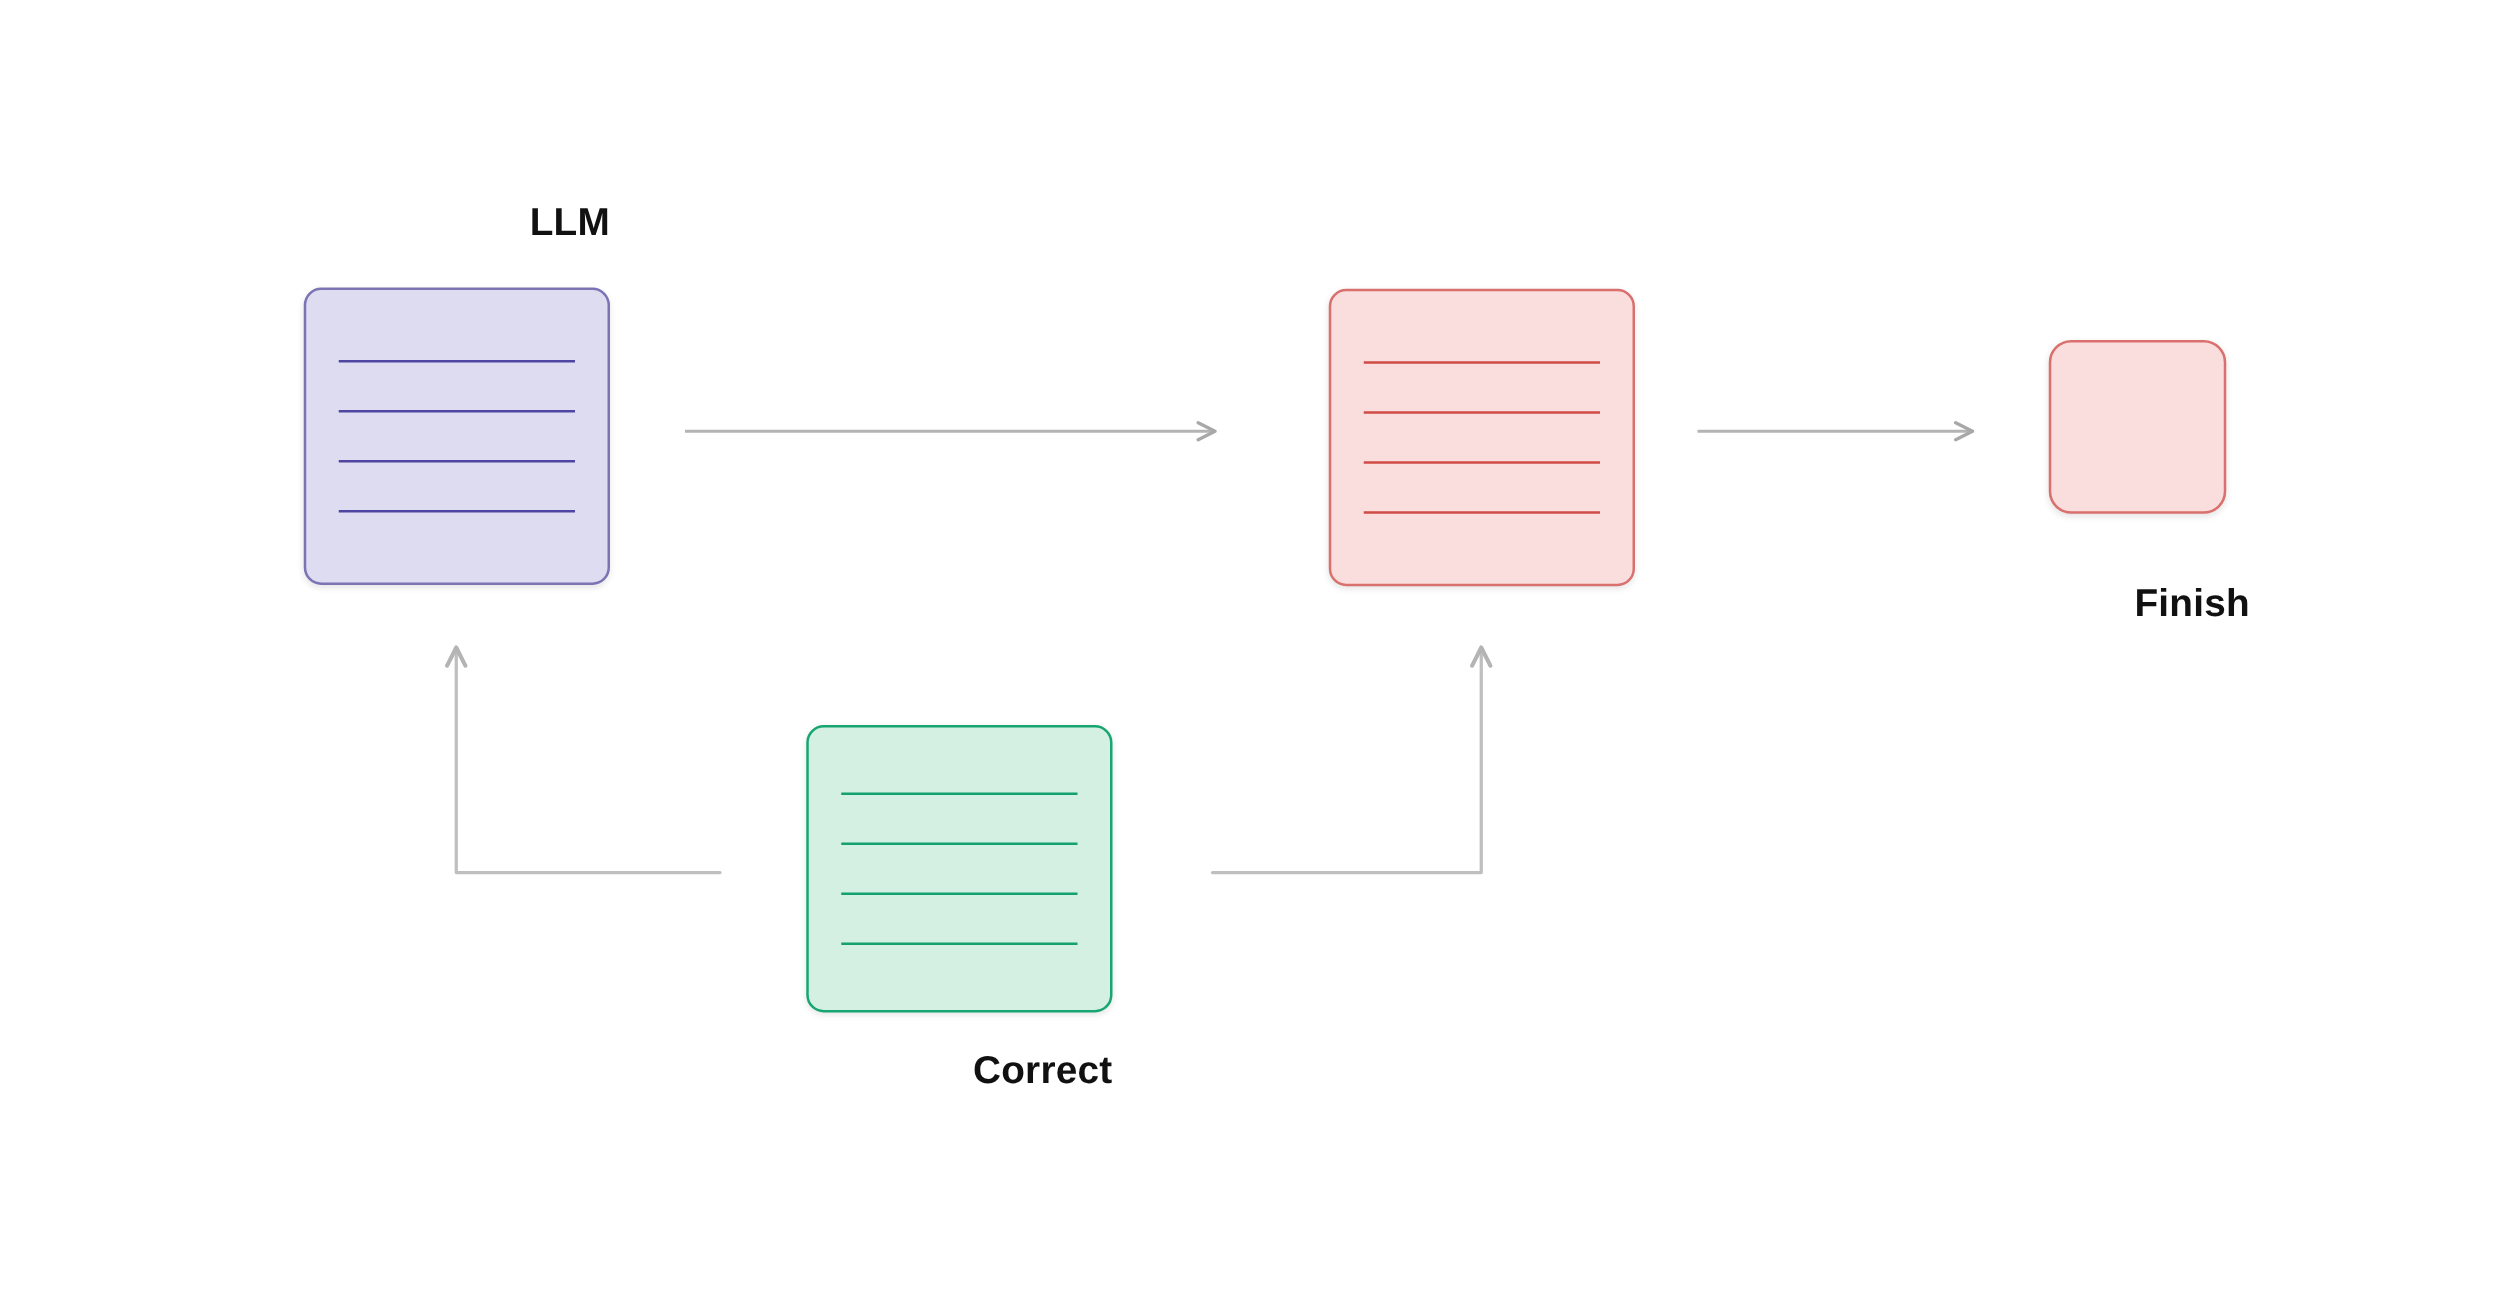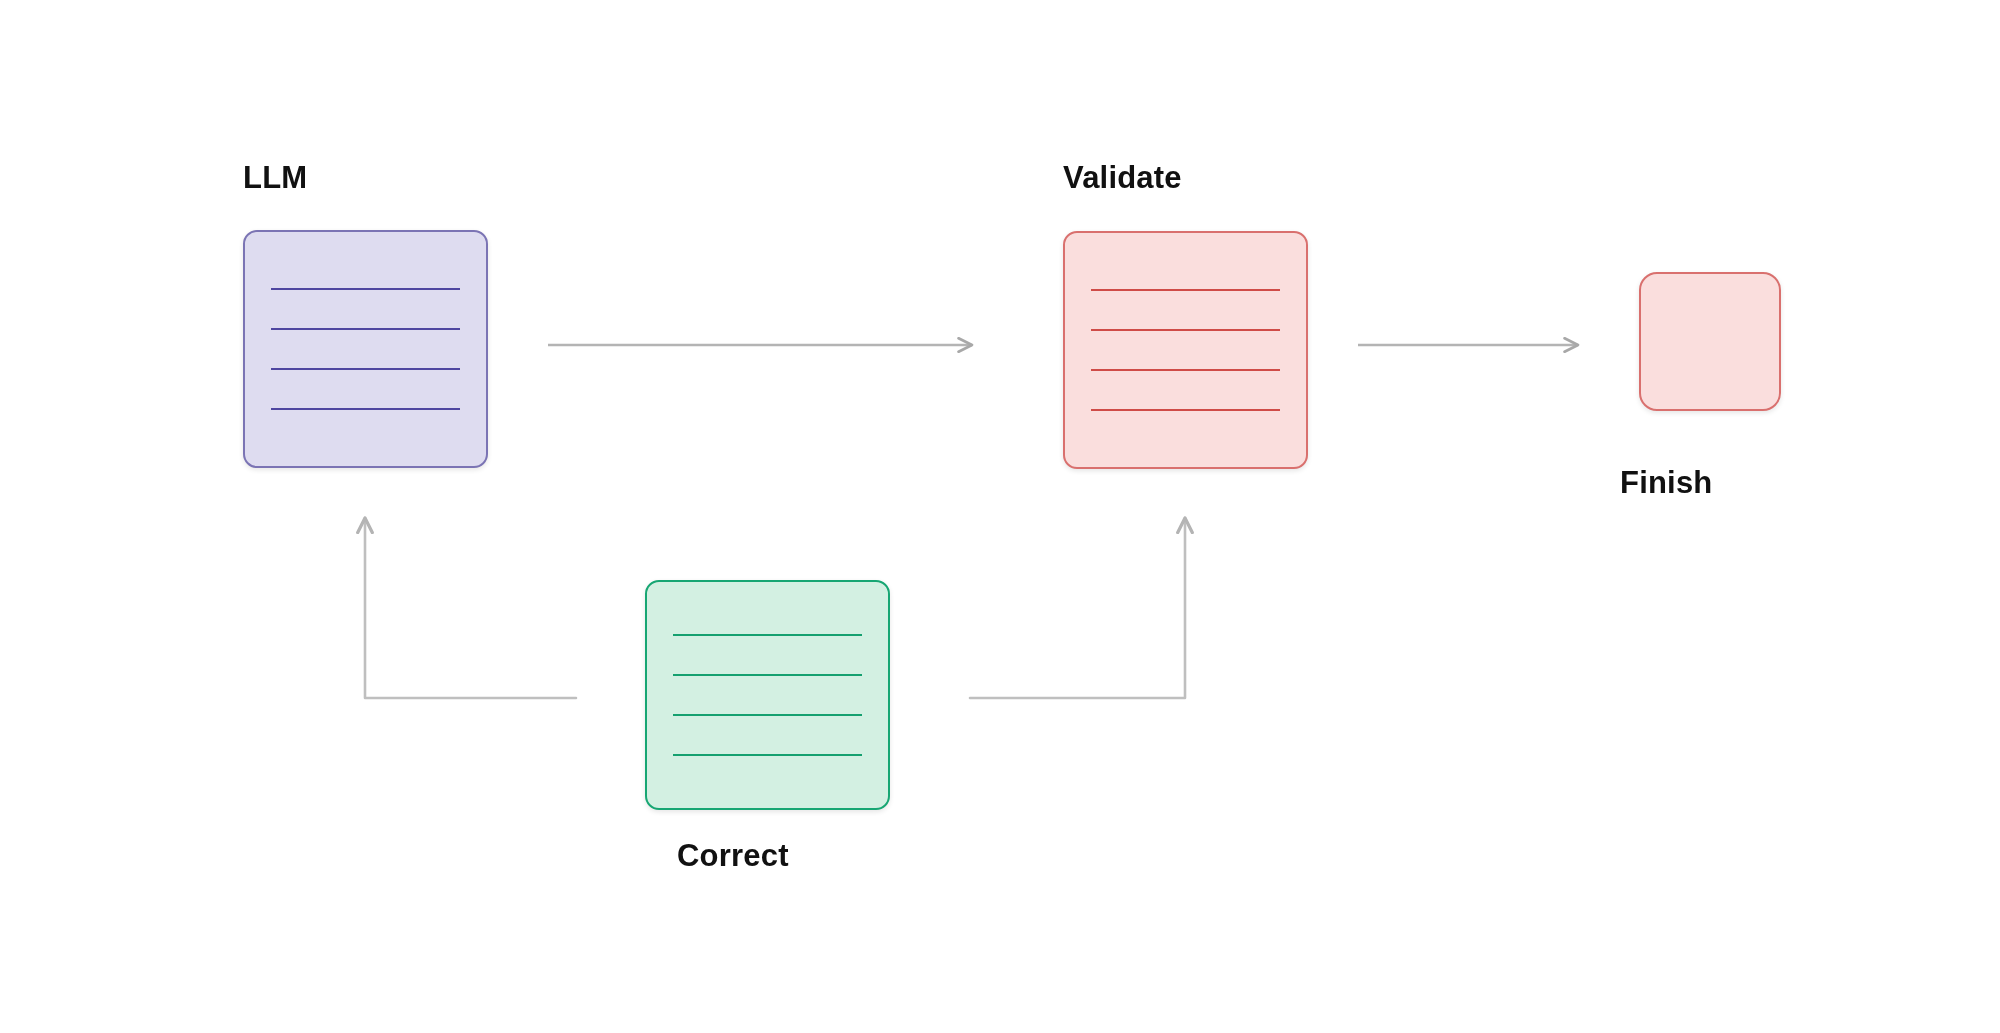--- a/index.html
+++ b/index.html
@@ -49,21 +49,21 @@
     border-top-width: 2px;
     border-top-style: solid;
     width: 100%;
   }
   .node-label {
     position: absolute;
     font-weight: bold;
     font-size: 31px;
     color: #111111;
     white-space: nowrap;
-    text-align: left;
+    text-align: right;
     letter-spacing: 0.2px;
   }
 
   
   #node-llm {
     left: 243px; top: 230px; width: 245px; height: 238px;
     background: #dedcf0;
     border-color: #7b74b4;
   }
   #node-llm .node-line { border-top-color: #4e46a0; }
@@ -78,21 +78,21 @@
   #node-validate .node-line { border-top-color: #cf4b47; }
   #label-validate { left: 1063px; top: 160px; width: 245px; }
 
   
   #node-correct {
     left: 645px; top: 580px; width: 245px; height: 230px;
     background: #d3f0e2;
     border-color: #17a673;
   }
   #node-correct .node-line { border-top-color: #15a06f; }
-  #label-correct { left: 677px; top: 838px; width: 245px; }
+  #label-correct { left: 645px; top: 838px; width: 245px; }
 
   
   #node-finish {
     left: 1639px; top: 272px; width: 142px; height: 139px;
     background: #fadedd;
     border-color: #d9706e;
     border-width: 2px;
     border-radius: 18px;
   }
   #label-finish { left: 1620px; top: 445px; width: 180px; margin-top: 20px; }
@@ -132,21 +132,20 @@
   <div class="node-label" id="label-llm">LLM</div>
 
   <div class="node" id="node-validate">
     <div class="node-lines">
       <div class="node-line"></div>
       <div class="node-line"></div>
       <div class="node-line"></div>
       <div class="node-line"></div>
     </div>
   </div>
-  <div class="node-label" id="label-validate">Validate</div>
 
   <div class="node" id="node-correct">
     <div class="node-lines">
       <div class="node-line"></div>
       <div class="node-line"></div>
       <div class="node-line"></div>
       <div class="node-line"></div>
     </div>
   </div>
   <div class="node-label" id="label-correct">Correct</div>

